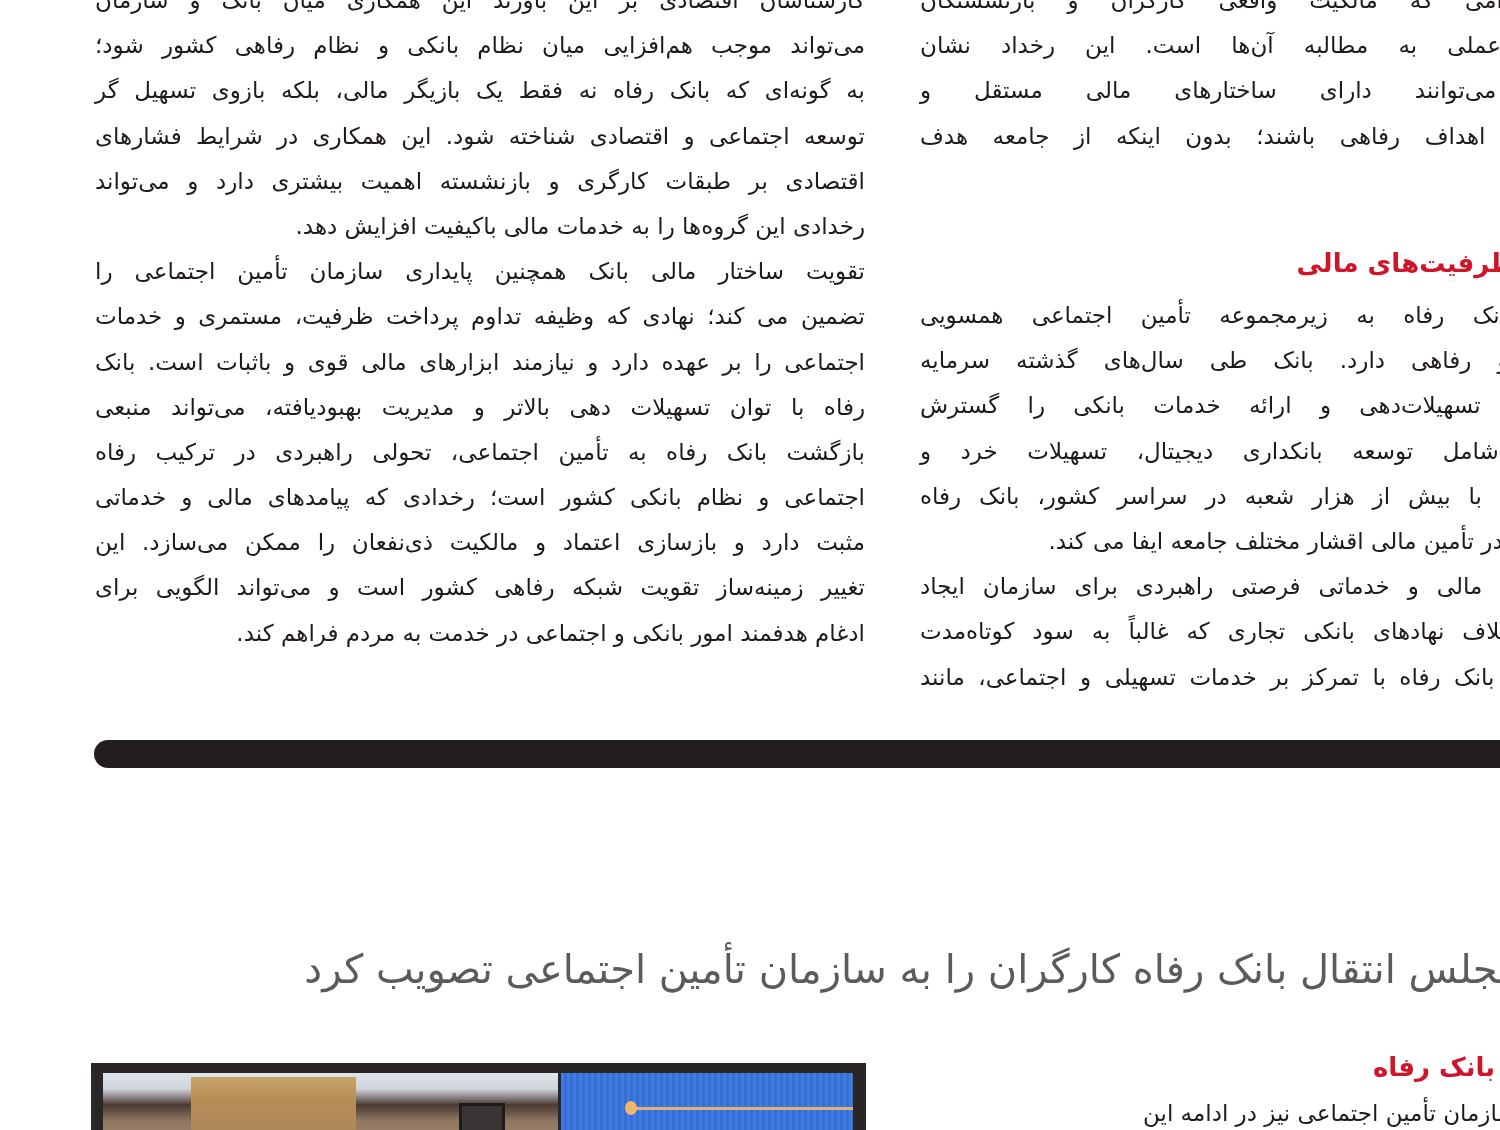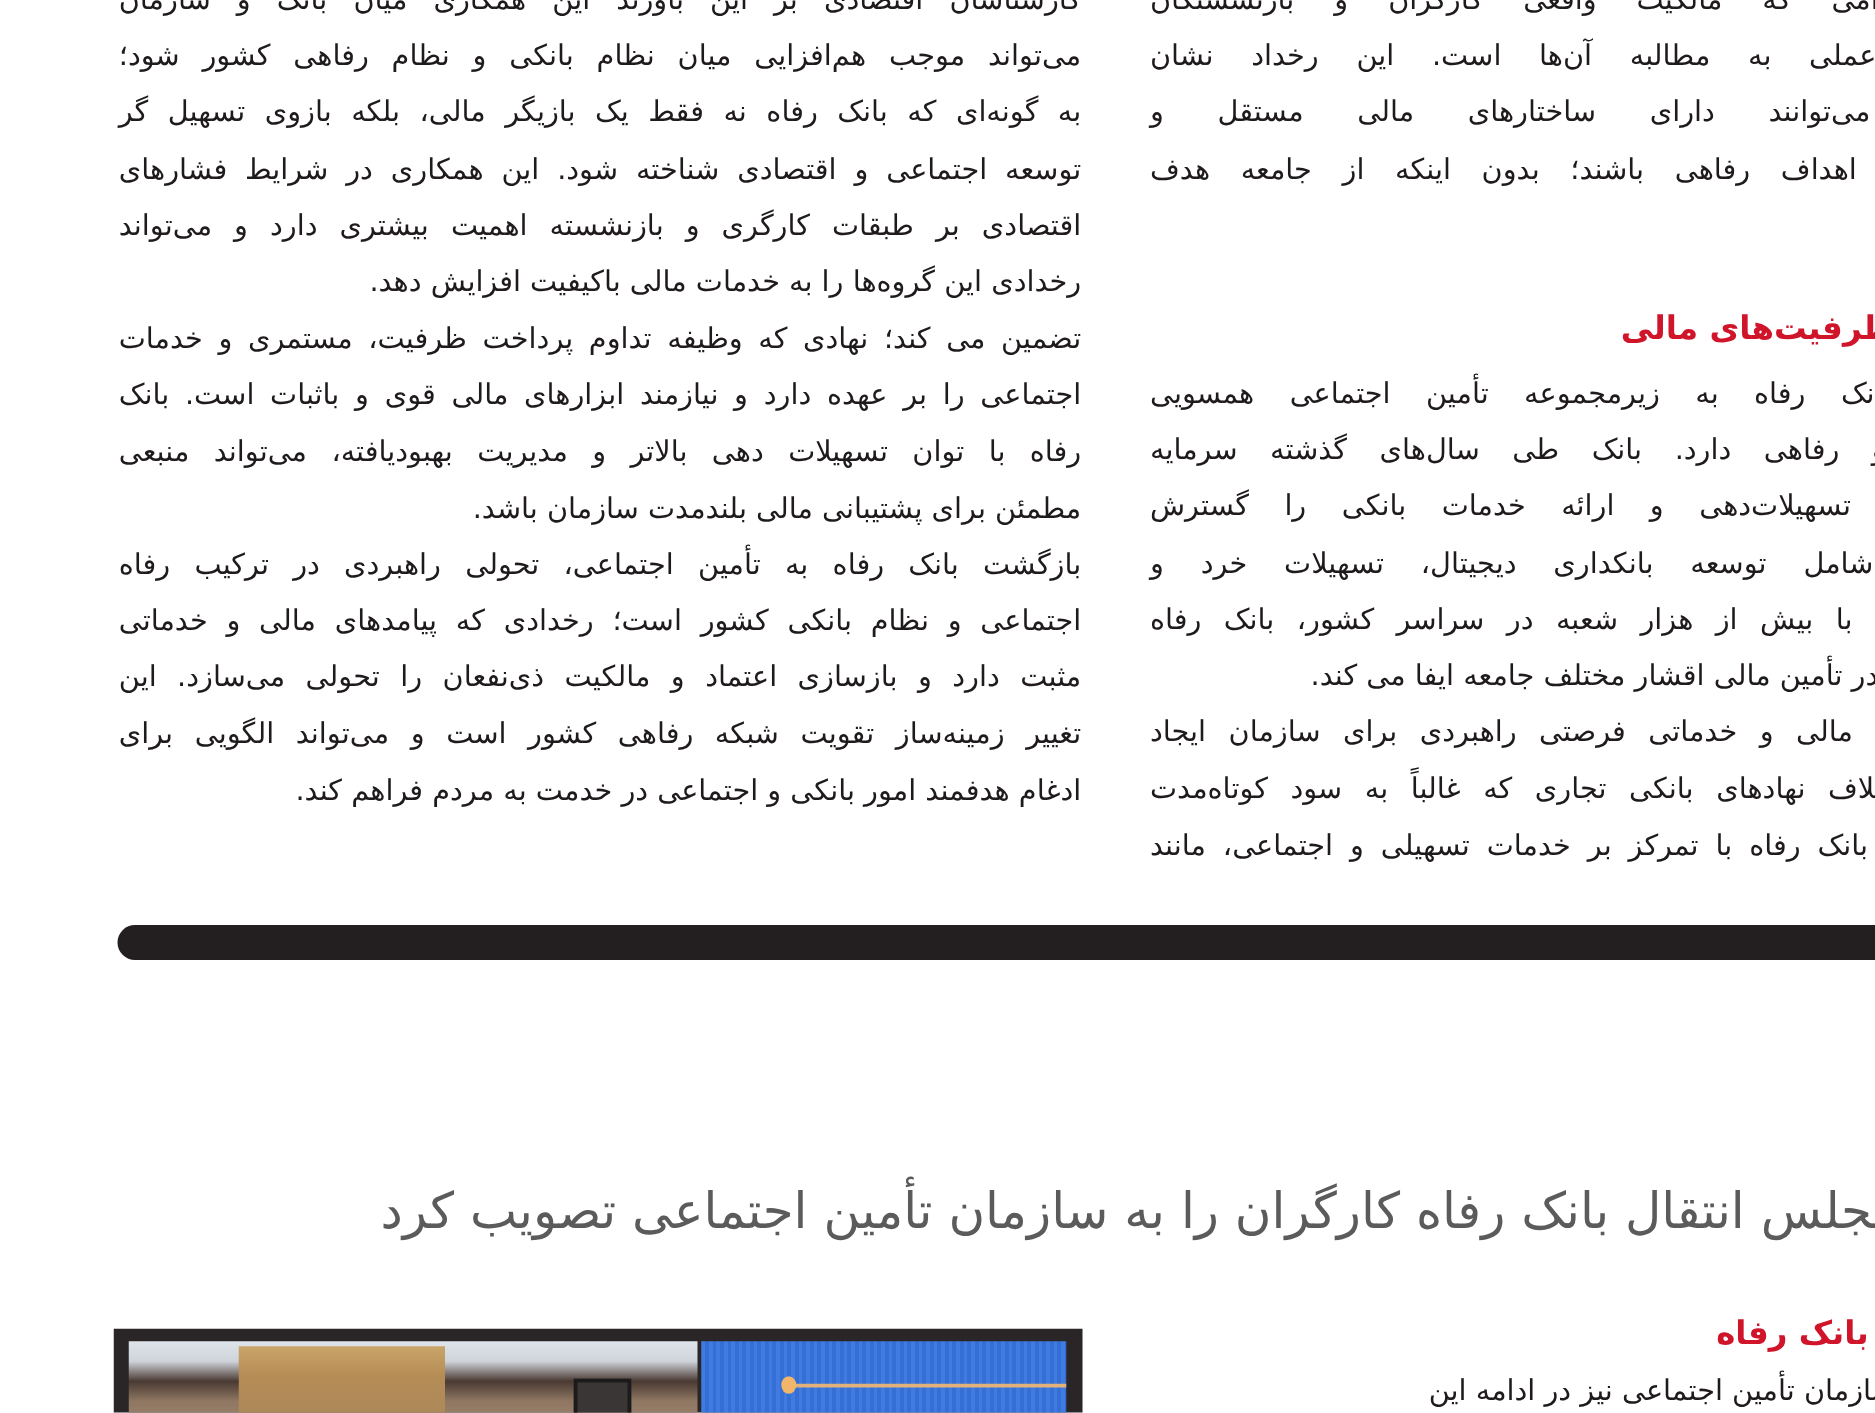--- a/index.html
+++ b/index.html
@@ -65,27 +65,27 @@
 </head>
 <body>
 
 <div class="col col-left">
   <span class="ln">کارشناسان اقتصادی بر این باورند این همکاری میان بانک و سازمان</span>
   <span class="ln">می‌تواند موجب هم‌افزایی میان نظام بانکی و نظام رفاهی کشور شود؛</span>
   <span class="ln">به گونه‌ای که بانک رفاه نه فقط یک بازیگر مالی، بلکه بازوی تسهیل گر</span>
   <span class="ln">توسعه اجتماعی و اقتصادی شناخته شود. این همکاری در شرایط فشارهای</span>
   <span class="ln">اقتصادی بر طبقات کارگری و بازنشسته اهمیت بیشتری دارد و می‌تواند</span>
   <span class="ln last">رخدادی این گروه‌ها را به خدمات مالی باکیفیت افزایش دهد.</span>
+  <span class="ln">تقویت ساختار مالی بانک همچنین پایداری سازمان تأمین اجتماعی را</span>
   <span class="ln">تضمین می کند؛ نهادی که وظیفه تداوم پرداخت ظرفیت، مستمری و خدمات</span>
   <span class="ln">اجتماعی را بر عهده دارد و نیازمند ابزارهای مالی قوی و باثبات است. بانک</span>
   <span class="ln">رفاه با توان تسهیلات دهی بالاتر و مدیریت بهبودیافته، می‌تواند منبعی</span>
-  <span class="ln last">مطمئن برای پشتیبانی مالی بلندمدت سازمان باشد.</span>
   <span class="ln">بازگشت بانک رفاه به تأمین اجتماعی، تحولی راهبردی در ترکیب رفاه</span>
   <span class="ln">اجتماعی و نظام بانکی کشور است؛ رخدادی که پیامدهای مالی و خدماتی</span>
-  <span class="ln">مثبت دارد و بازسازی اعتماد و مالکیت ذی‌نفعان را تحولی می‌سازد. این</span>
+  <span class="ln">مثبت دارد و بازسازی اعتماد و مالکیت ذی‌نفعان را ممکن می‌سازد. این</span>
   <span class="ln">تغییر زمینه‌ساز تقویت شبکه رفاهی کشور است و می‌تواند الگویی برای</span>
   <span class="ln last">ادغام هدفمند امور بانکی و اجتماعی در خدمت به مردم فراهم کند.</span>
 </div>
 
 <div class="col col-right">
   <span class="ln">است. اقدامی که مالکیت واقعی کارگران و بازنشستگان</span>
   <span class="ln">و پاسخ عملی به مطالبه آن‌ها است. این رخداد نشان</span>
   <span class="ln">اجتماعی می‌توانند دارای ساختارهای مالی مستقل و</span>
   <span class="ln">هماهنگ با اهداف رفاهی باشند؛ بدون اینکه از جامعه هدف</span>
 </div>

